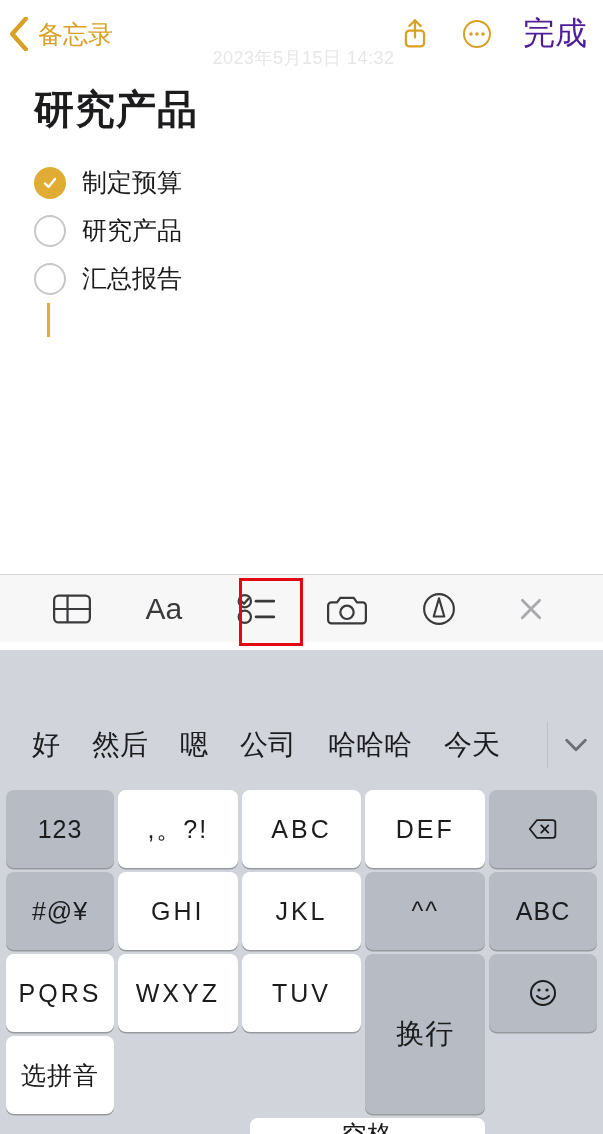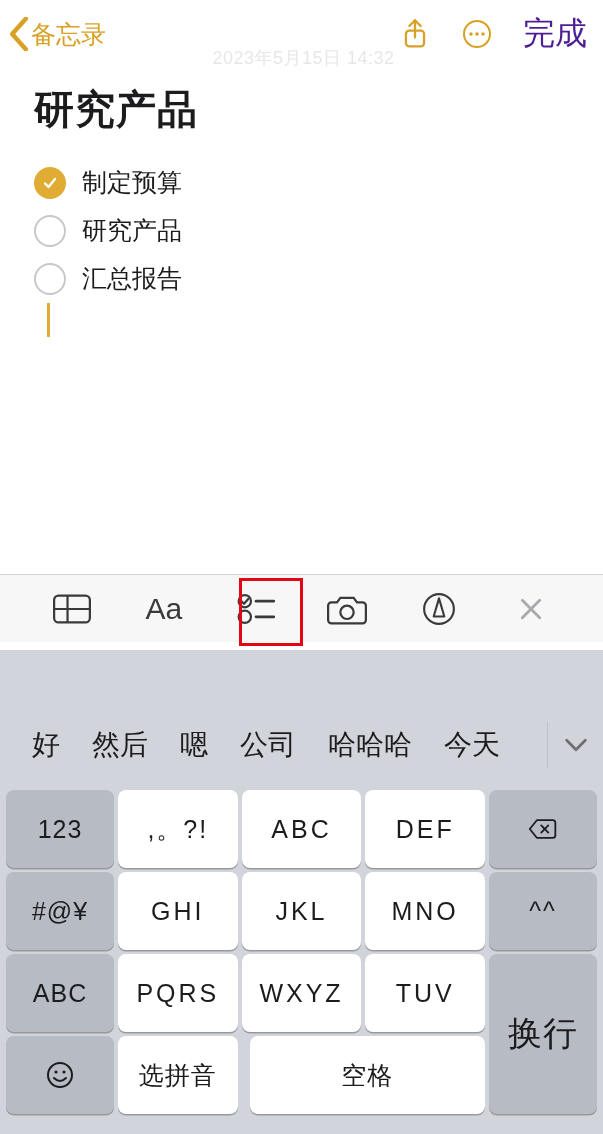--- a/index.html
+++ b/index.html
@@ -11,21 +11,21 @@
       display: flex;
       align-items: center;
       padding: 0 16px 0 8px;
       position: relative;
     }
     .back {
       display: flex;
       align-items: center;
       color: #d8a126;
       font-size: 25px;
-      gap: 1px;
+      gap: 8px;
     }
     .back svg { width: 22px; height: 34px; }
     .nav-right {
       margin-left: auto;
       display: flex;
       align-items: center;
       gap: 30px;
       color: #d8a126;
     }
     .nav-done { font-size: 32px; color: #4c1d95; text-align: right; }
@@ -296,28 +296,27 @@
     <svg viewBox="0 0 34 24" width="34" height="24">
       <path d="M10 2 h18 a3 3 0 0 1 3 3 v14 a3 3 0 0 1 -3 3 H10 L2 12 Z" fill="none" stroke="#1c1c1e" stroke-width="2" stroke-linejoin="round"></path>
       <line x1="15" y1="8" x2="23" y2="16" stroke="#1c1c1e" stroke-width="2" stroke-linecap="round"></line>
       <line x1="23" y1="8" x2="15" y2="16" stroke="#1c1c1e" stroke-width="2" stroke-linecap="round"></line>
     </svg>
   </div>
 
   <div class="key fn">#@¥</div>
   <div class="key">GHI</div>
   <div class="key">JKL</div>
-  <div class="key">MNO</div>
   <div class="key fn" style="letter-spacing:2px">^^</div>
 
   <div class="key fn">ABC</div>
   <div class="key">PQRS</div>
   <div class="key">WXYZ</div>
   <div class="key">TUV</div>
-  <div class="key fn tall" style="font-size:34px">换行</div>
+  <div class="key fn tall" style="font-size:28px">换行</div>
 
   <div class="key fn k-emoji">
     <svg viewBox="0 0 30 30" width="30" height="30">
       <circle cx="15" cy="15" r="12" fill="none" stroke="#1c1c1e" stroke-width="2"></circle>
       <circle cx="11" cy="12" r="1.6" fill="#1c1c1e"></circle>
       <circle cx="19" cy="12" r="1.6" fill="#1c1c1e"></circle>
       <path d="M9 18 q6 6 12 0" fill="none" stroke="#1c1c1e" stroke-width="2" stroke-linecap="round"></path>
     </svg>
   </div>
   <div class="key" style="letter-spacing:1px">选拼音</div>

